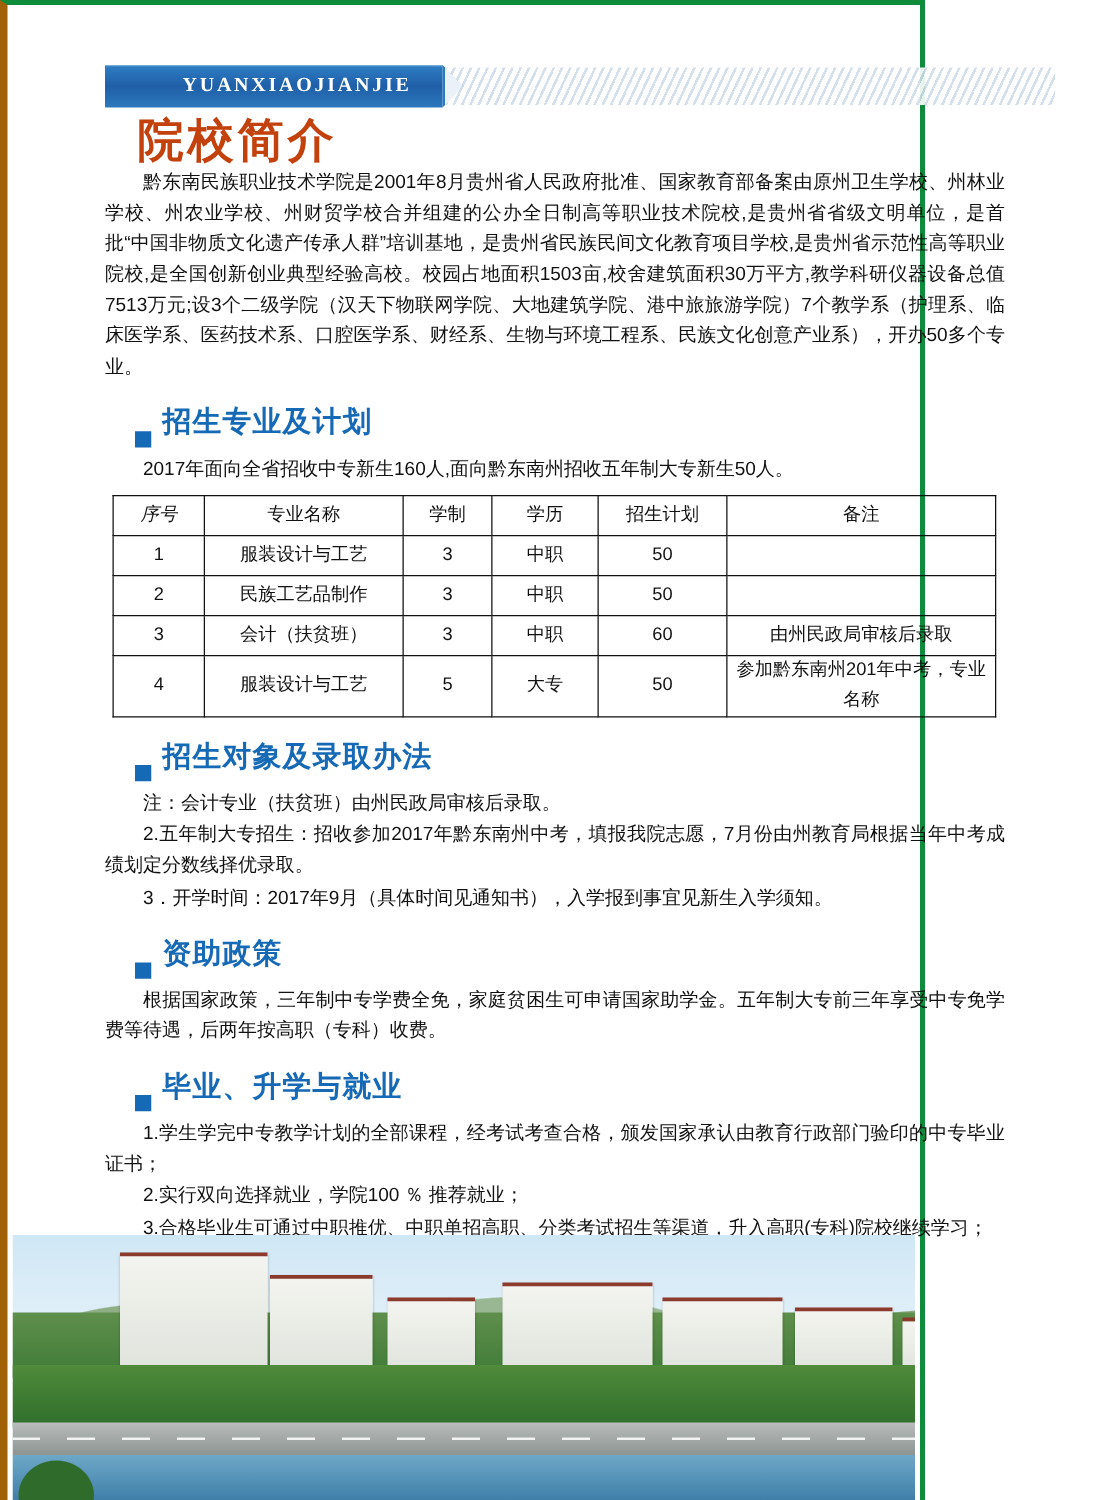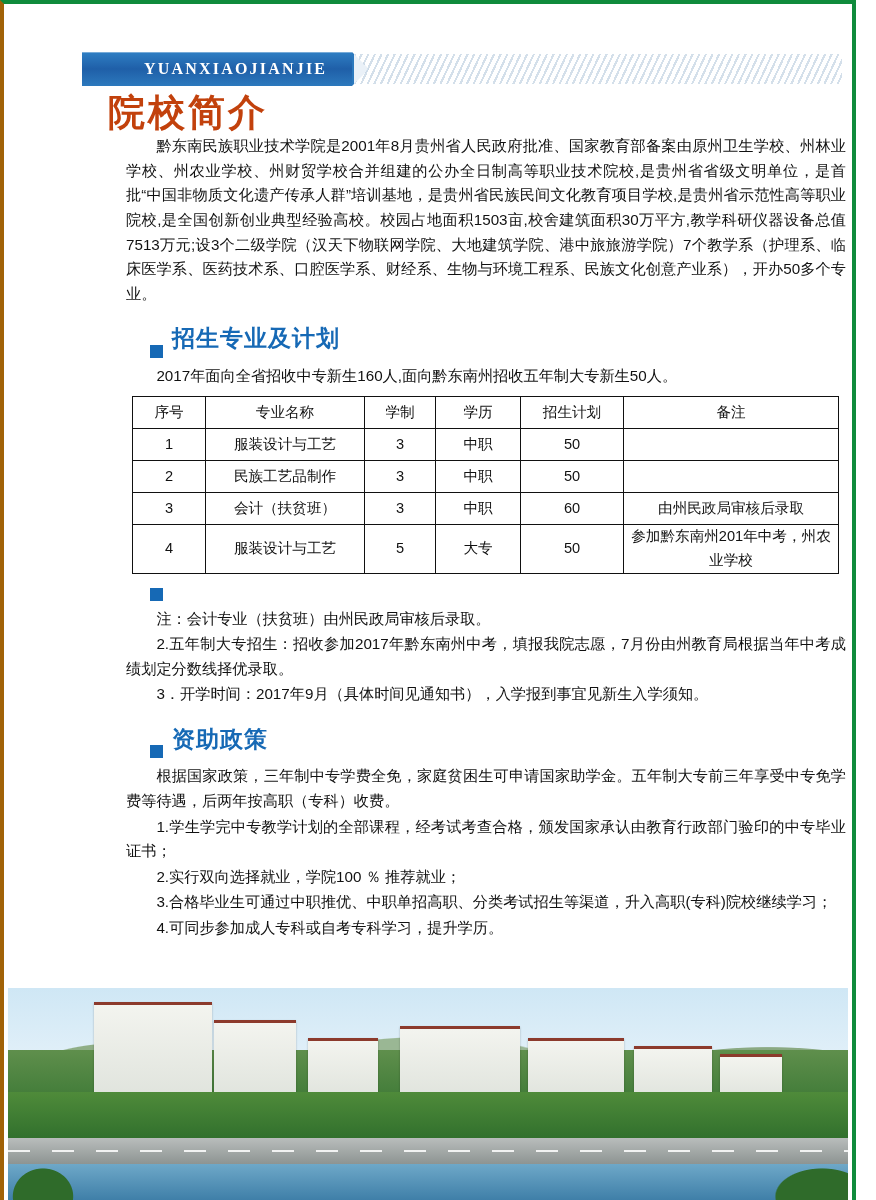--- a/index.html
+++ b/index.html
@@ -9,24 +9,24 @@
   body {
     width: 876px;
     height: 1200px;
     background: #ffffff;
     font-family: "Liberation Sans", "DejaVu Sans", sans-serif;
     position: relative;
     overflow: hidden;
   }
   .page {
     position: relative;
-    width: 856px;
+    width: 740px;
     height: 1200px;
     box-sizing: border-box;
-    border-left: 4px solid #a16207;
+    border-left: 6px solid #a16207;
     border-right: 4px solid #0f8b3c;
     border-top: 4px solid #0f8b3c;
     background: #ffffff;
   }
 
   
   .header-band {
     position: absolute;
     left: 78px;
     top: 48px;
@@ -104,21 +104,20 @@
 
   
   .content {
     position: absolute;
     left: 78px;
     top: 130px;
     width: 720px;
     color: #111111;
     font-size: 15.2px;
     line-height: 1.62;
-    margin-left: 44px;
   }
   p.para {
     margin: 0 0 1px 0;
     text-indent: 2em;
     text-align: justify;
   }
   p.para.tight {
     margin-top: 4px;
   }
 
@@ -153,21 +152,21 @@
   table.plan td, table.plan th {
     border: 1px solid #111111;
     text-align: center;
     height: 31px;
     padding: 0 4px;
     font-weight: normal;
   }
   table.plan th {
     font-weight: normal;
   }
-  .col-no { width: 64px; }
+  .col-no { width: 64px; font-style: italic; }
   .col-name { width: 150px; }
   .col-len { width: 62px; }
   .col-edu { width: 76px; }
   .col-plan { width: 94px; }
 
   
   .photo {
     position: absolute;
     left: 4px;
     right: 4px;
@@ -299,38 +298,43 @@
           <td>中职</td>
           <td>60</td>
           <td>由州民政局审核后录取</td>
         </tr>
         <tr>
           <td>4</td>
           <td>服装设计与工艺</td>
           <td>5</td>
           <td>大专</td>
           <td>50</td>
-          <td>参加黔东南州201年中考，州农业学校</td>
+          <td>参加黔东南州201年中考，专业名称</td>
         </tr>
       </tbody>
     </table>
 
     <div class="section-head">
       <span class="sq"></span>
+      <span class="txt">招生对象及录取办法</span>
     </div>
     <p class="para">注：会计专业（扶贫班）由州民政局审核后录取。</p>
     <p class="para">2.五年制大专招生：招收参加2017年黔东南州中考，填报我院志愿，7月份由州教育局根据当年中考成绩划定分数线择优录取。</p>
     <p class="para">3．开学时间：2017年9月（具体时间见通知书），入学报到事宜见新生入学须知。</p>
 
     <div class="section-head">
       <span class="sq"></span>
       <span class="txt">资助政策</span>
     </div>
     <p class="para tight">根据国家政策，三年制中专学费全免，家庭贫困生可申请国家助学金。五年制大专前三年享受中专免学费等待遇，后两年按高职（专科）收费。</p>
 
+    <div class="section-head">
+      <span class="sq"></span>
+      <span class="txt">毕业、升学与就业</span>
+    </div>
     <p class="para">1.学生学完中专教学计划的全部课程，经考试考查合格，颁发国家承认由教育行政部门验印的中专毕业证书；</p>
     <p class="para">2.实行双向选择就业，学院100 ％ 推荐就业；</p>
     <p class="para">3.合格毕业生可通过中职推优、中职单招高职、分类考试招生等渠道，升入高职(专科)院校继续学习；</p>
     <p class="para">4.可同步参加成人专科或自考专科学习，提升学历。</p>
 
   </div>
 
   <div class="photo">
     <div class="sky"></div>
     <div class="far-hills"></div>

